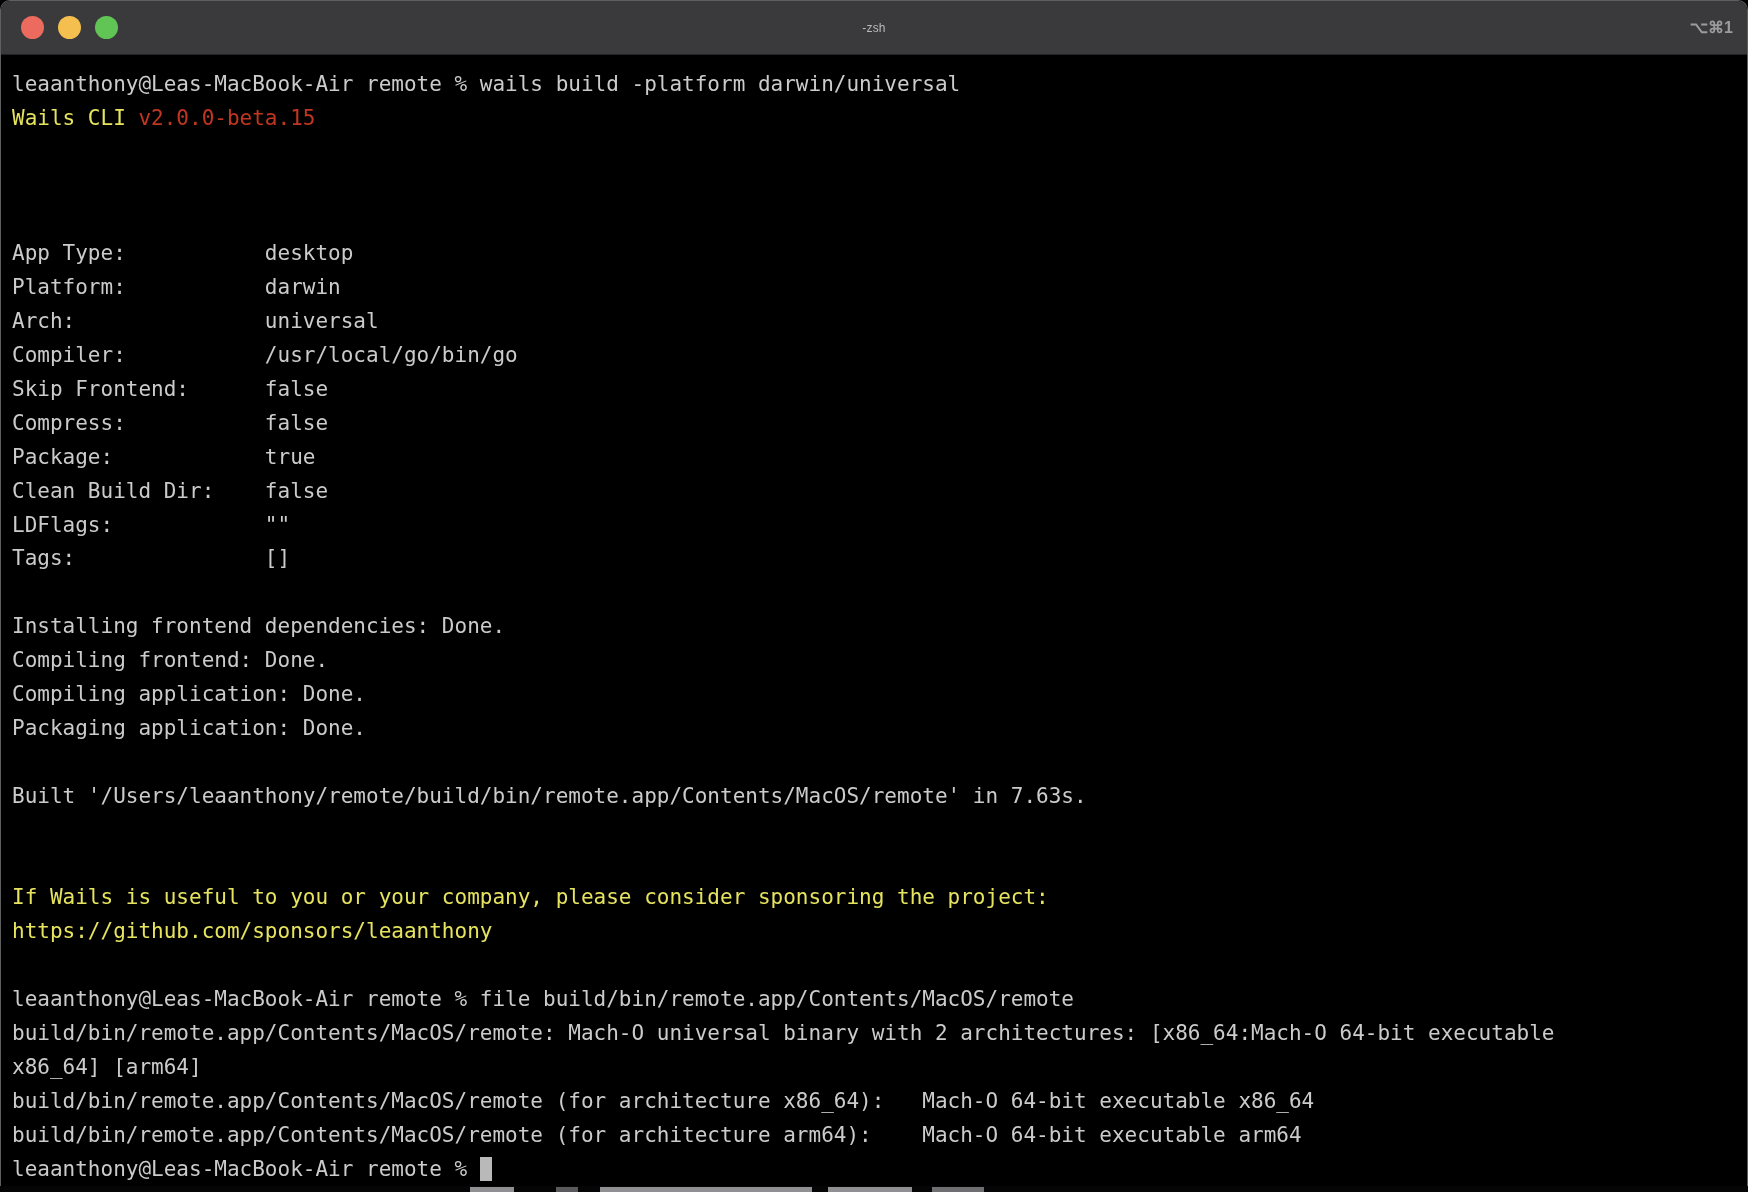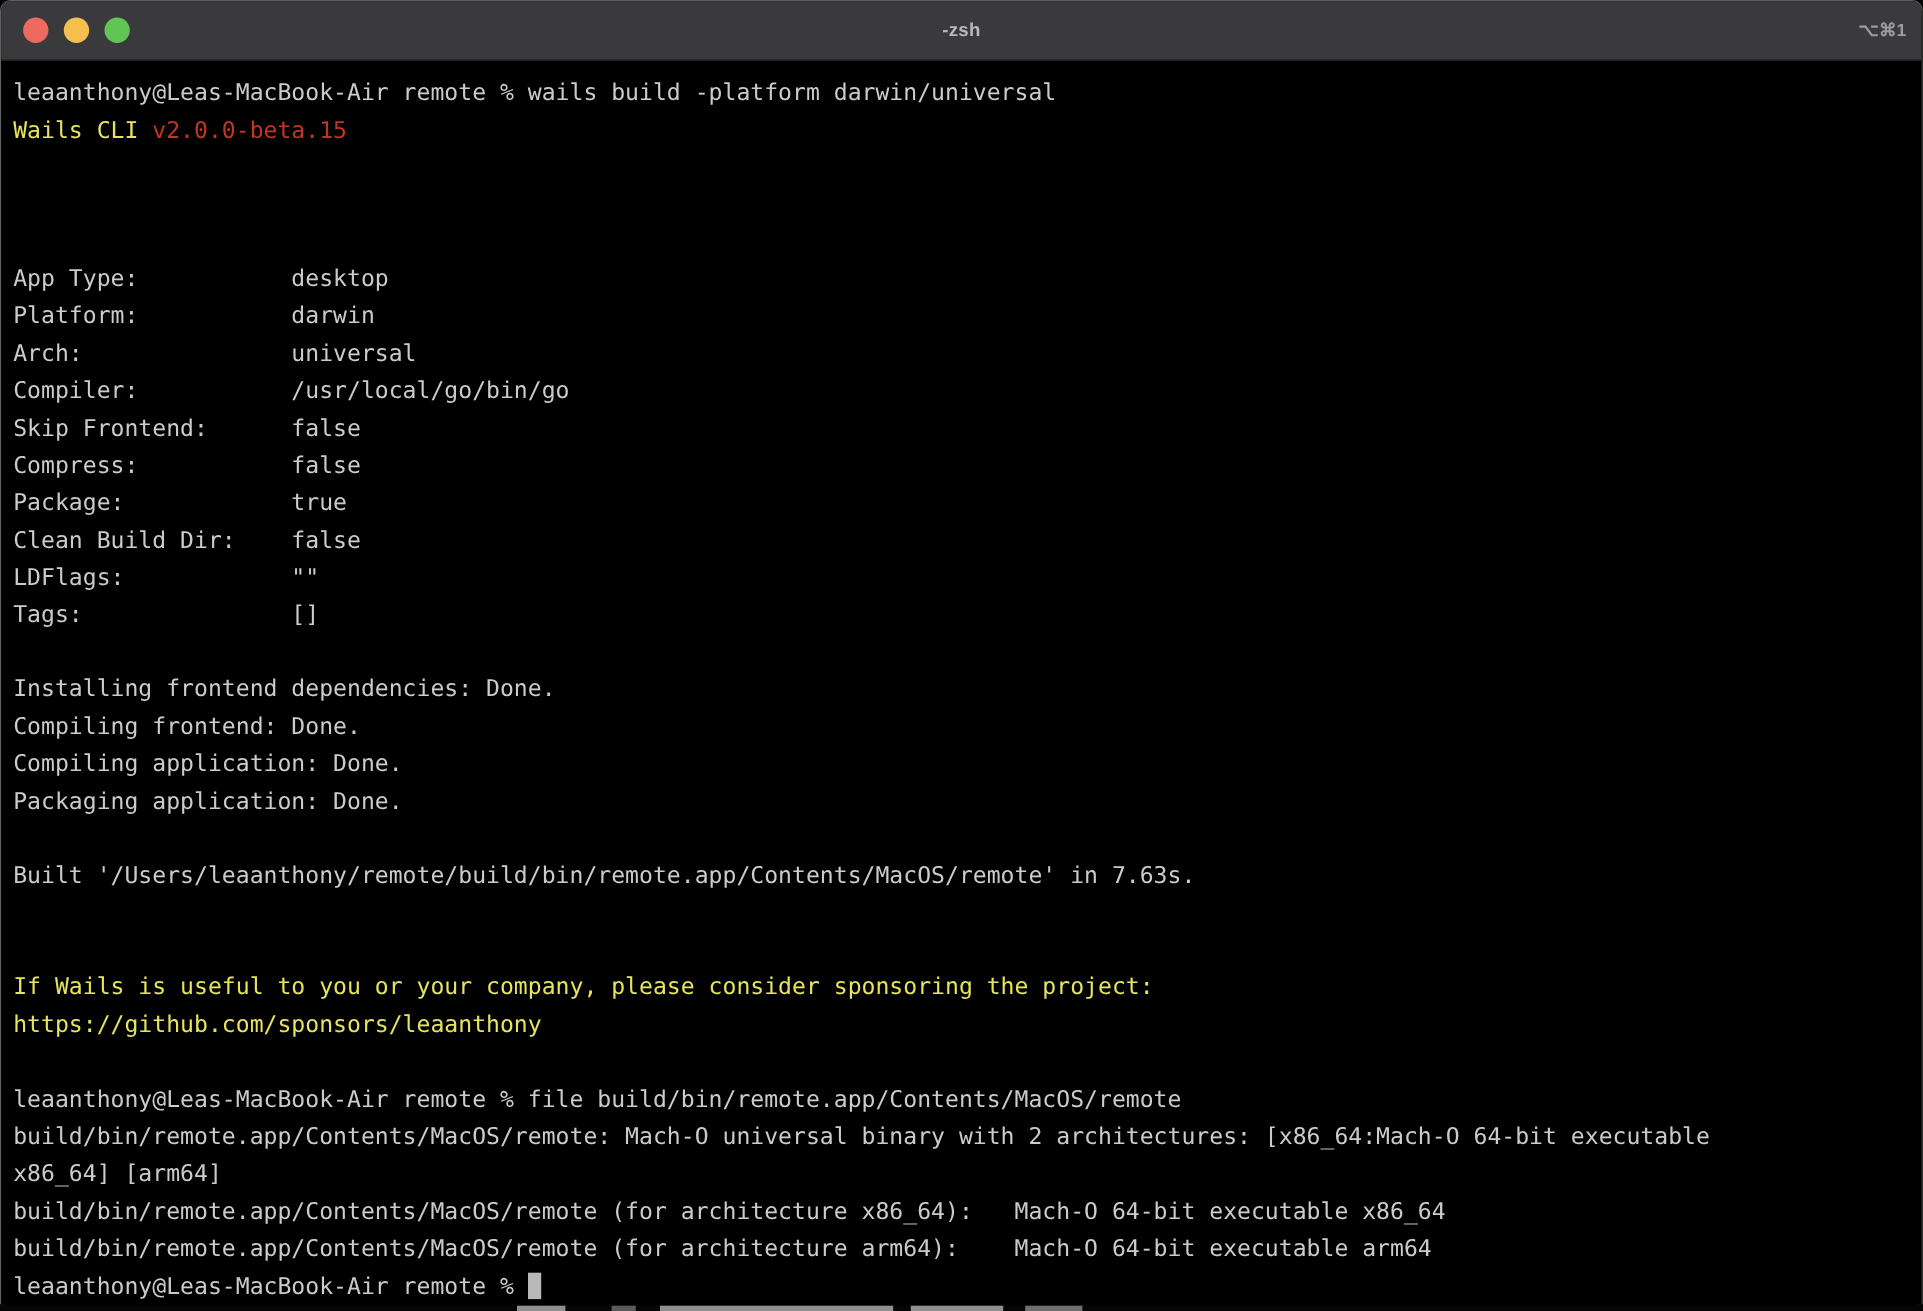--- a/index.html
+++ b/index.html
@@ -44,22 +44,22 @@
   .light {
     width: 23px;
     height: 23px;
     border-radius: 50%;
   }
   .light.red    { background: var(--traffic-red); }
   .light.yellow { background: var(--traffic-yellow); }
   .light.green  { background: var(--traffic-green); }
   .title {
     color: var(--titlebar-text);
-    font-size: 17px;
-    font-weight: 700;
+    font-size: 12px;
+    font-weight: 400;
     letter-spacing: 0.2px;
   }
   .shortcut {
     position: absolute;
     right: 14px;
     top: 0;
     height: 53px;
     display: flex;
     align-items: center;
     color: var(--shortcut-text);

